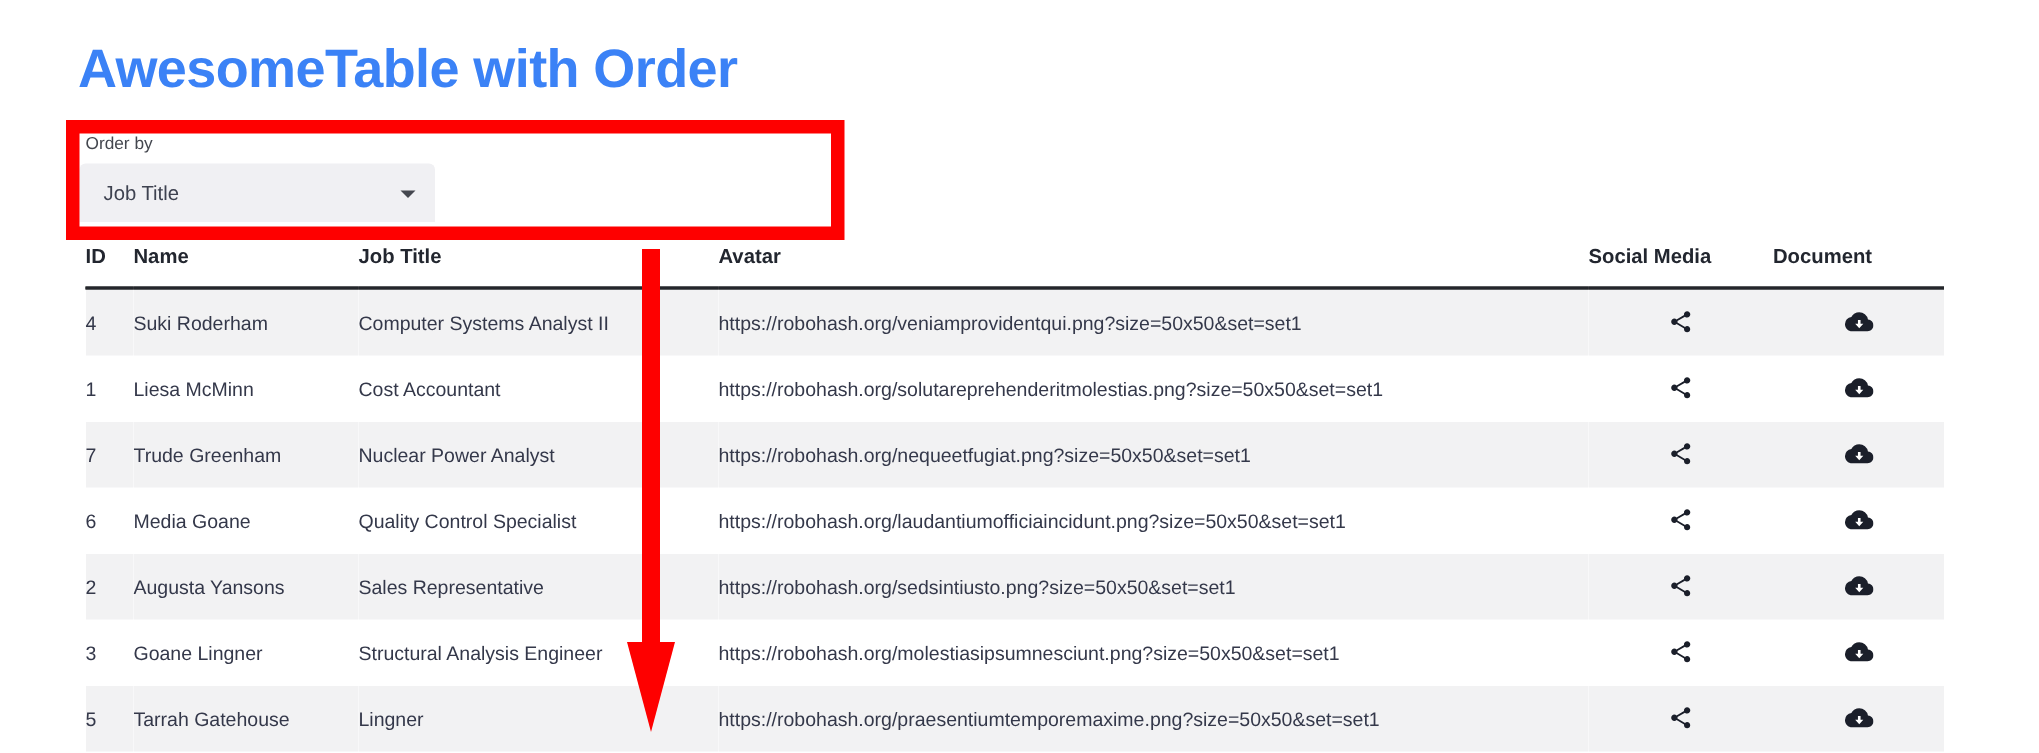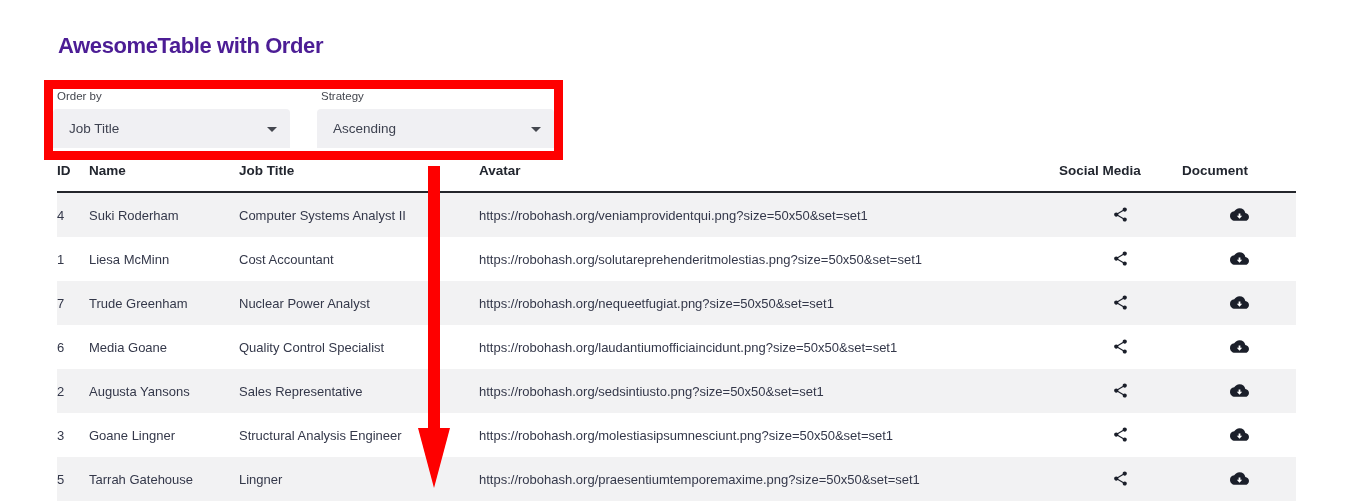--- a/index.html
+++ b/index.html
@@ -15,26 +15,26 @@
   #page {
     position: relative;
     width: 1359px;
     height: 502px;
     background: #ffffff;
   }
 
   
   .page-title {
     position: absolute;
-    left: 58px;
+    left: 52px;
     top: 27px;
-    font-size: 22px;
+    font-size: 36px;
     font-weight: bold;
     letter-spacing: -0.4px;
-    color: #4c1d95;
+    color: #3b82f6;
     line-height: 38px;
     white-space: nowrap;
   }
 
   
   .annot-box {
     position: absolute;
     left: 44px;
     top: 80px;
     width: 519px;
@@ -46,21 +46,20 @@
   }
 
   
   .controls {
     position: absolute;
     left: 53px;
     top: 89px;
     width: 501px;
     height: 62px;
     display: flex;
-    gap: 27px;
     background: #ffffff;
   }
 
   .field {
     width: 237px;
     display: flex;
     flex-direction: column;
   }
 
   .field-label {
@@ -185,27 +184,20 @@
   <div class="controls">
 
     <div class="field">
       <div class="field-label">Order by</div>
       <div class="select-box">
         <span class="select-value">Job Title</span>
         <span class="select-caret"></span>
       </div>
     </div>
 
-    <div class="field">
-      <div class="field-label">Strategy</div>
-      <div class="select-box">
-        <span class="select-value">Ascending</span>
-        <span class="select-caret"></span>
-      </div>
-    </div>
 
   </div>
 
   <div class="table-wrap">
     <table class="data-table">
       <colgroup>
         <col class="col-id">
           <col class="col-name">
           <col class="col-job">
         <col class="col-avatar">

